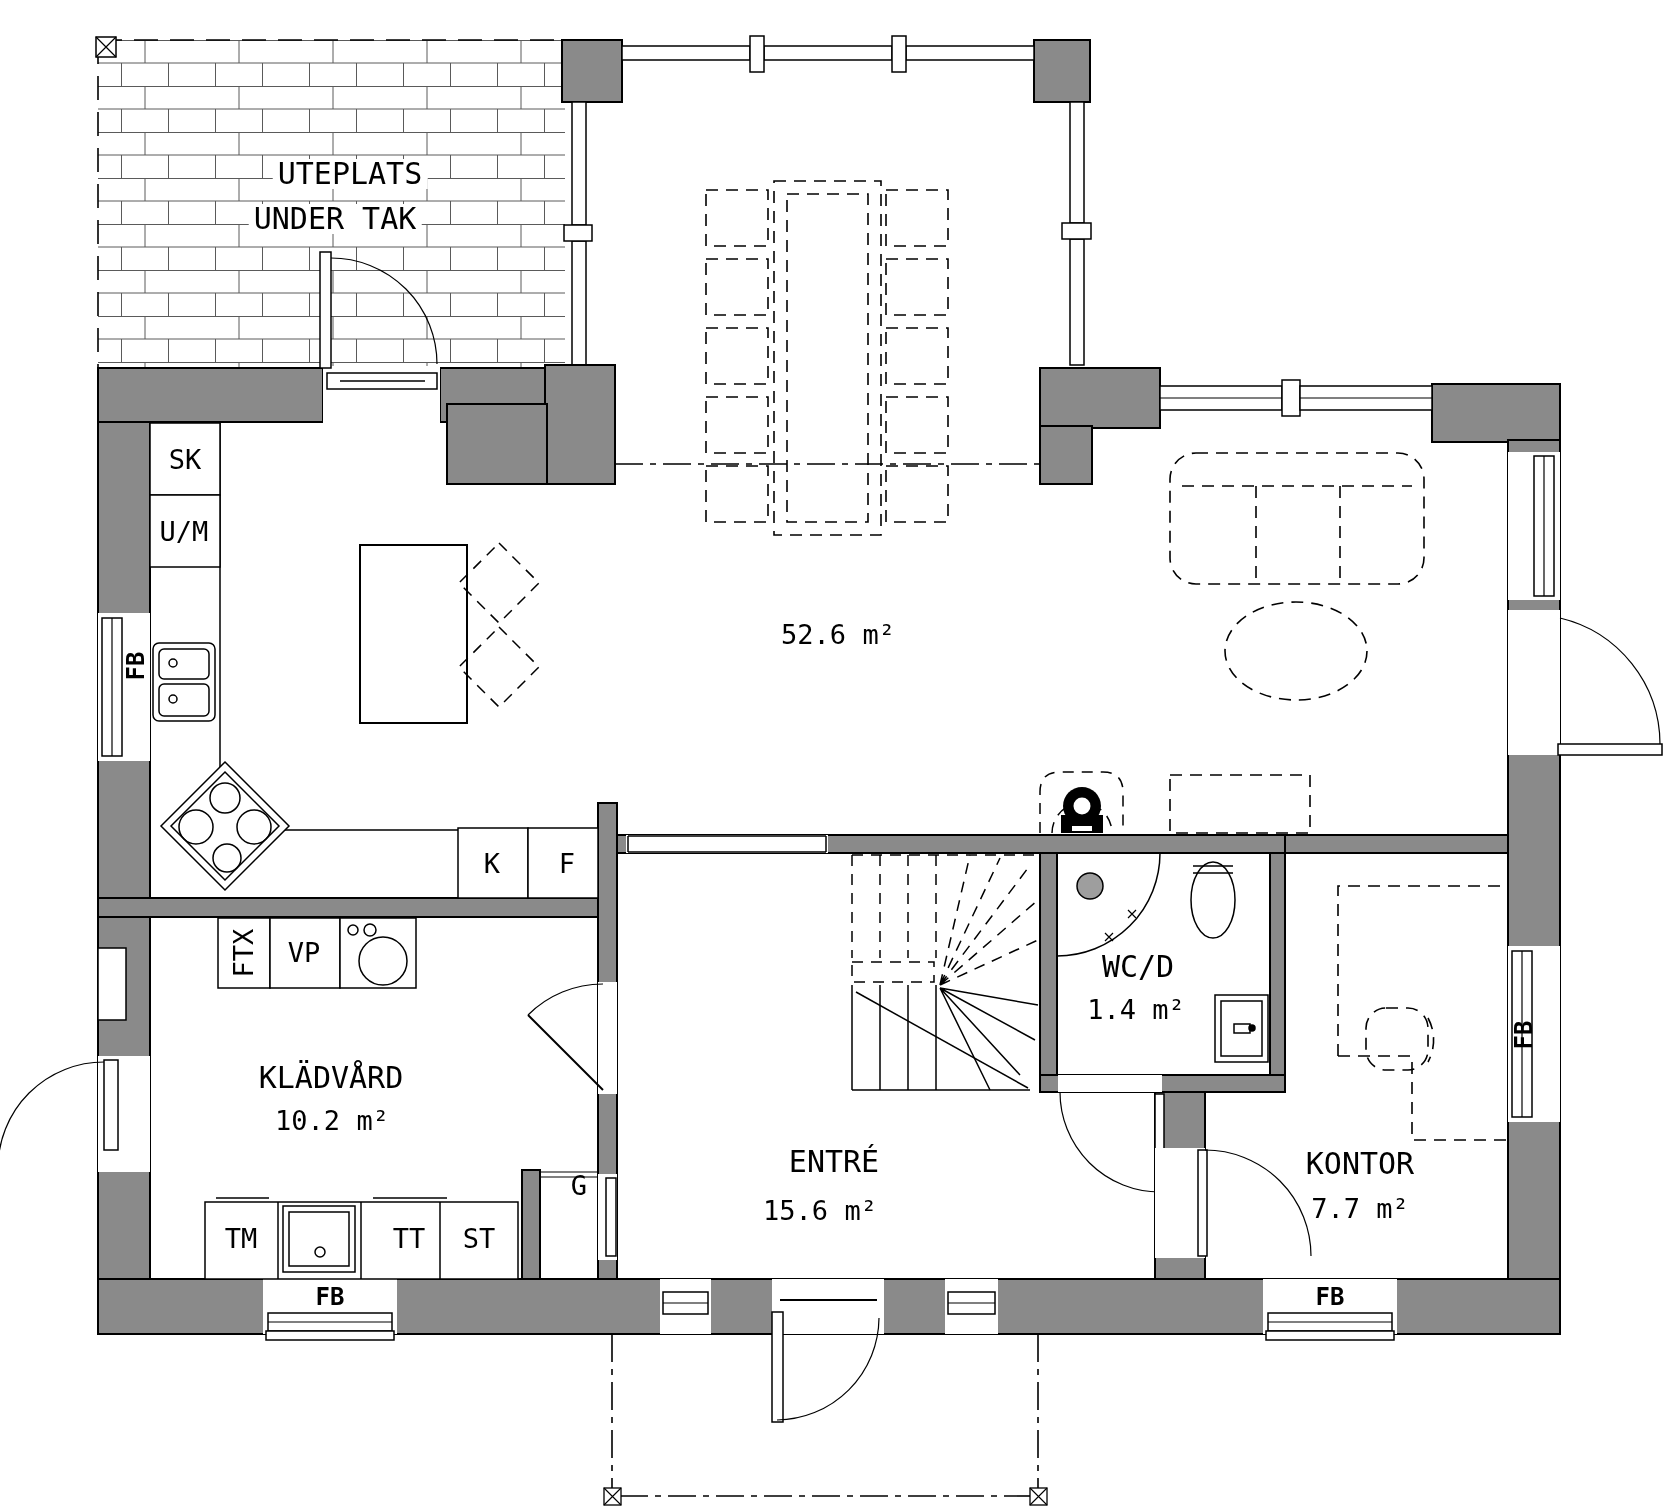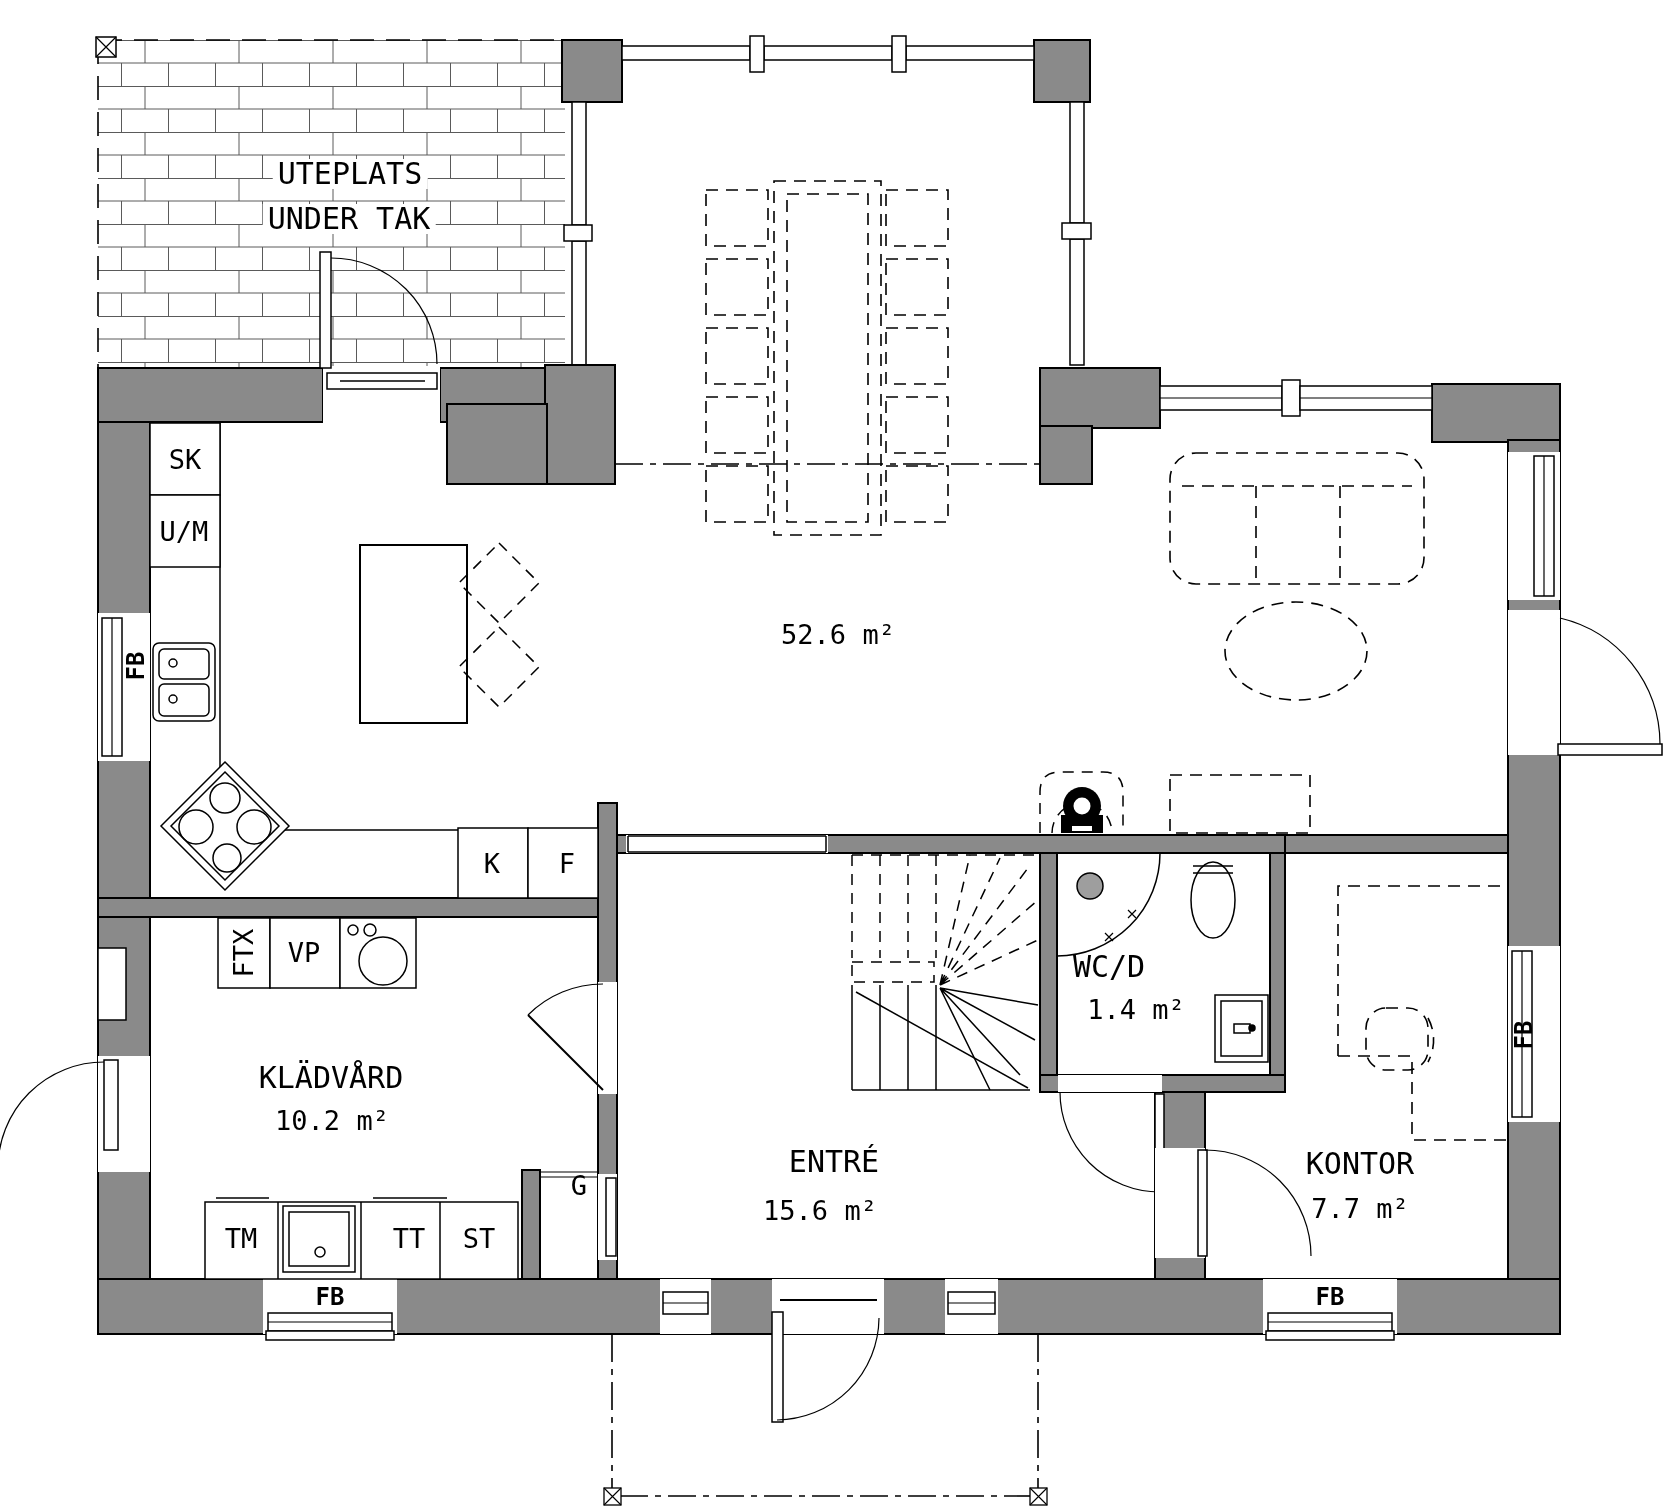--- a/index.html
+++ b/index.html
@@ -281,31 +281,31 @@
     <g>
       <rect x="604" y="1488" width="17" height="17" fill="#fff" stroke-width="1.3"></rect>
       <path d="M604,1488 l17,17 m0,-17 l-17,17" stroke-width="1.1"></path>
       <rect x="1030" y="1488" width="17" height="17" fill="#fff" stroke-width="1.3"></rect>
       <path d="M1030,1488 l17,17 m0,-17 l-17,17" stroke-width="1.1"></path>
     </g>
   </g>
 </svg>
 
 <div class="lbl s30 halo" style="left:350px;top:174px">UTEPLATS</div>
-<div class="lbl s30 halo" style="left:349px;top:219px">UNDER TAK</div>
+<div class="lbl s30 halo" style="left:335px;top:219px">UNDER TAK</div>
 
 <div class="lbl s27" style="left:838px;top:634px">52.6 m²</div>
 
 <div class="lbl s30" style="left:331px;top:1078px">KLÄDVÅRD</div>
 <div class="lbl s27" style="left:332px;top:1120px">10.2 m²</div>
 
 <div class="lbl s30" style="left:834px;top:1162px">ENTRÉ</div>
 <div class="lbl s27" style="left:820px;top:1210px">15.6 m²</div>
 
-<div class="lbl s30" style="left:1109px;top:967px">WC/D</div>
+<div class="lbl s30" style="left:1138px;top:967px">WC/D</div>
 <div class="lbl s27" style="left:1136px;top:1009px">1.4 m²</div>
 
 <div class="lbl s30" style="left:1360px;top:1164px">KONTOR</div>
 <div class="lbl s27" style="left:1360px;top:1208px">7.7 m²</div>
 
 <div class="lbl s27" style="left:185px;top:459px">SK</div>
 <div class="lbl s27" style="left:184px;top:531px">U/M</div>
 <div class="lbl s27" style="left:492px;top:863px">K</div>
 <div class="lbl s27" style="left:567px;top:863px">F</div>
 <div class="lbl s27 rot" style="left:243px;top:953px">FTX</div>

